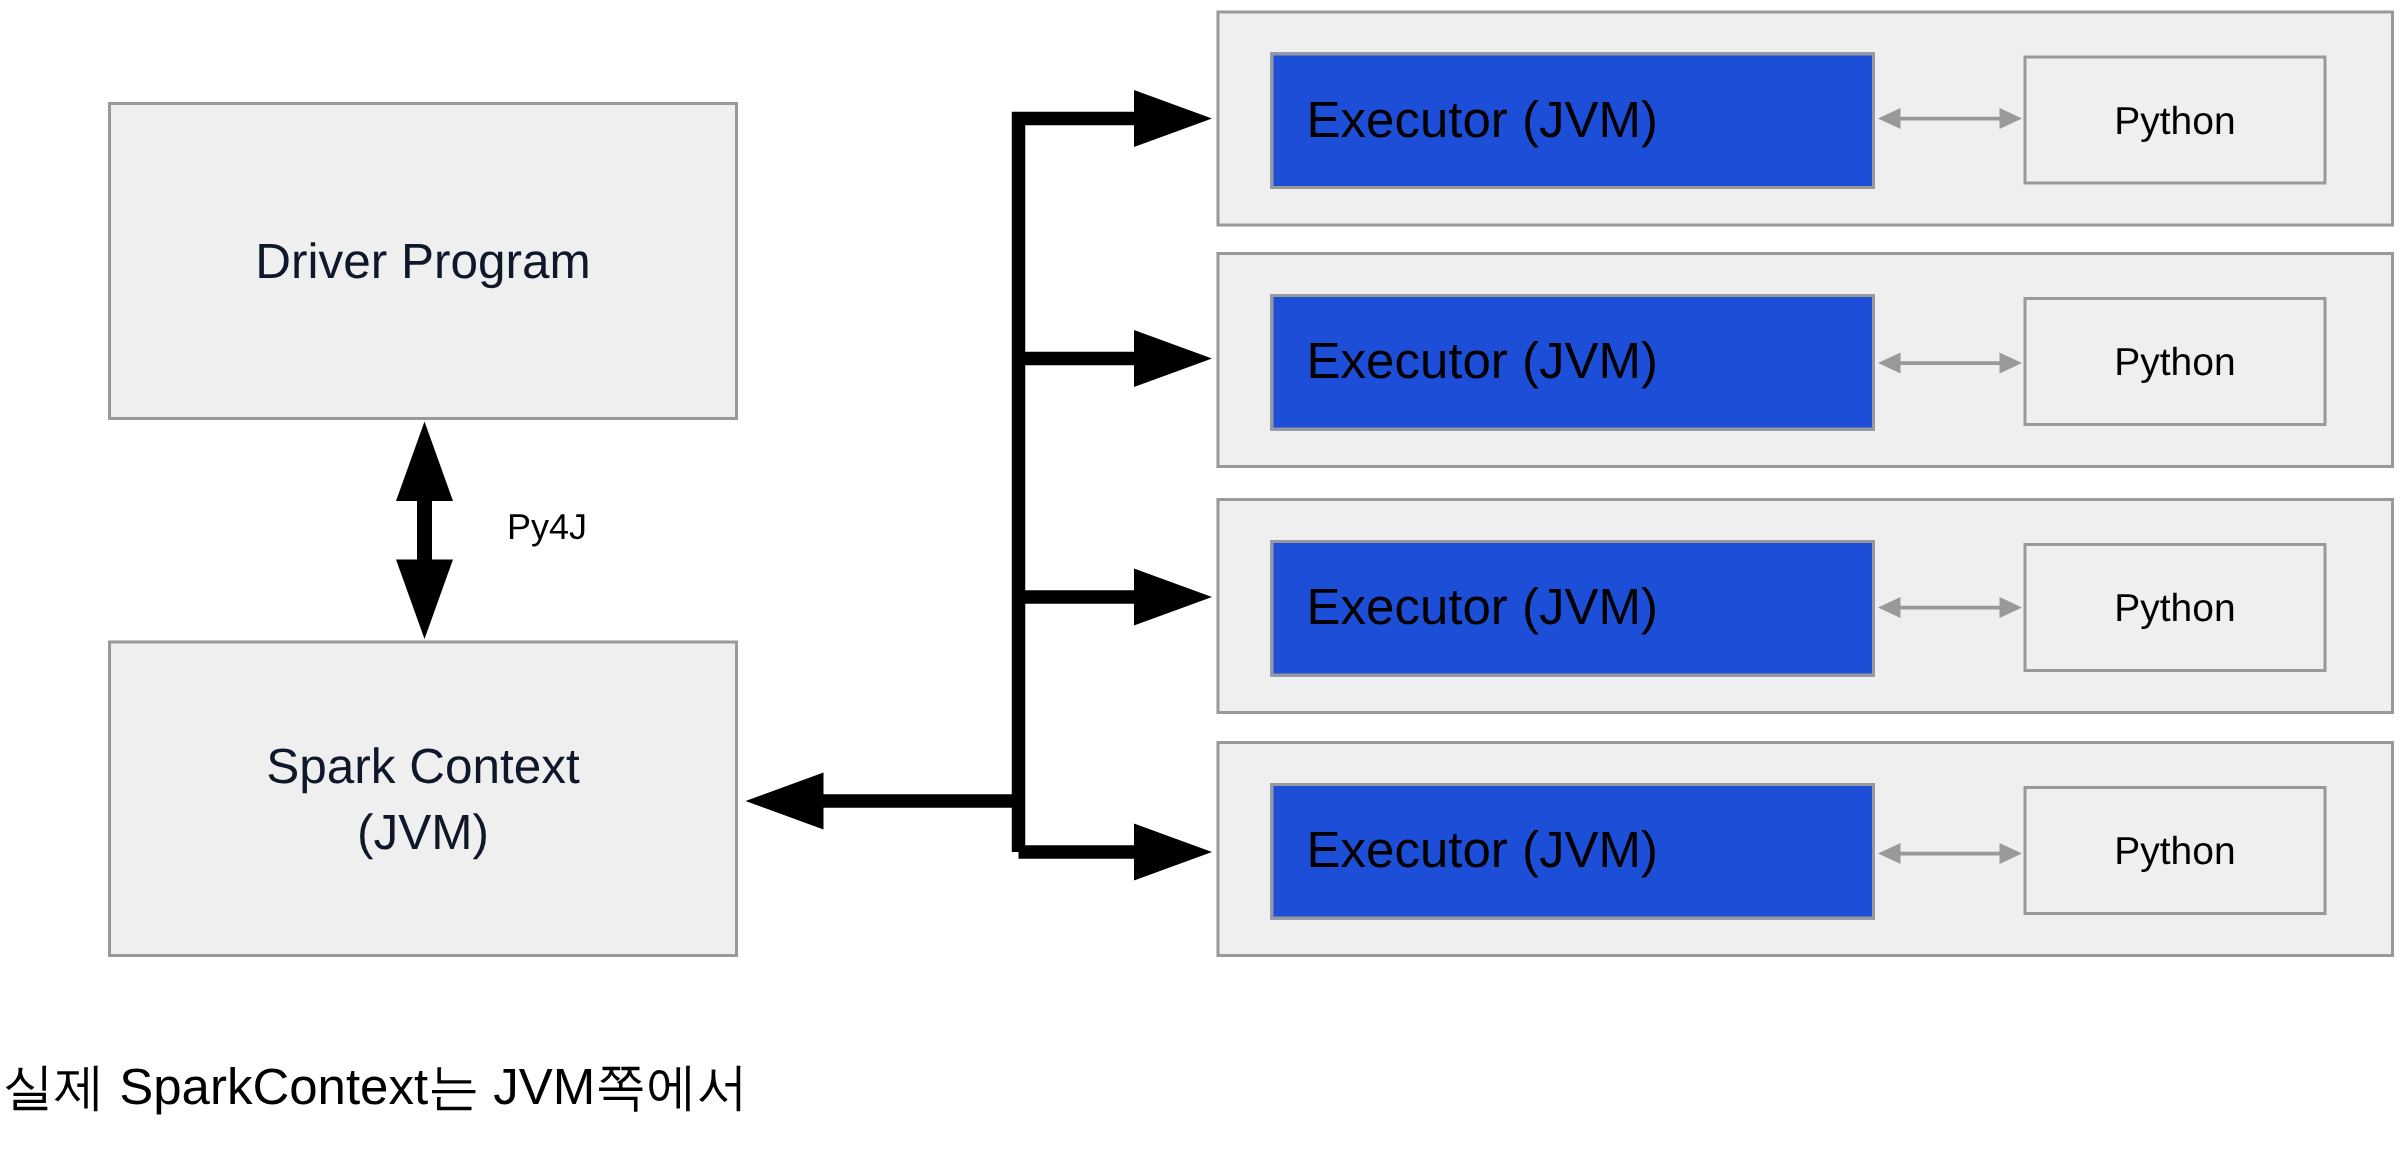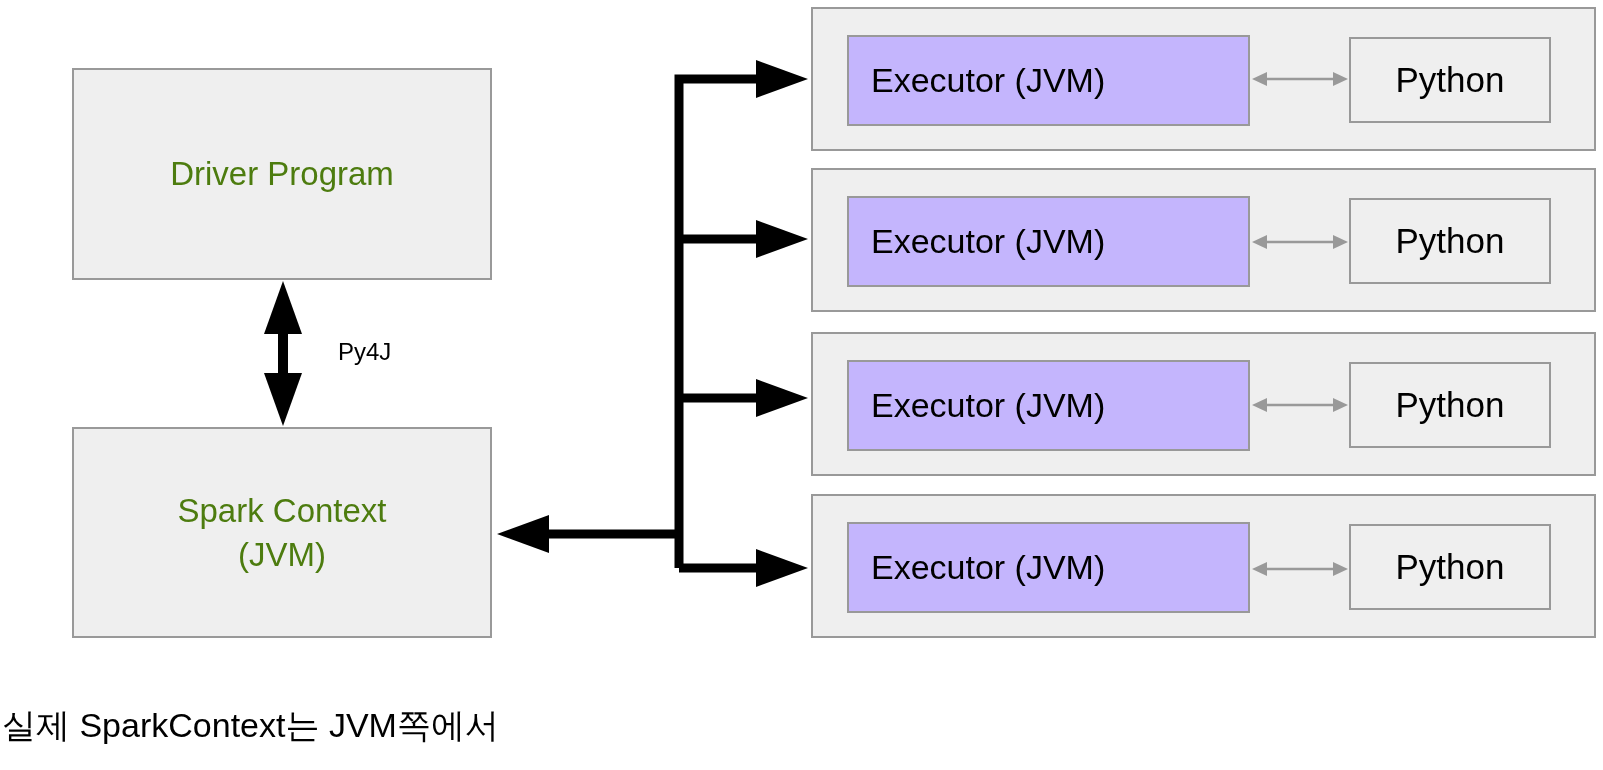--- a/index.html
+++ b/index.html
@@ -22,21 +22,21 @@
     border: 2px solid #999999;
     box-sizing: border-box;
     display: flex;
     align-items: center;
     justify-content: center;
     text-align: center;
   }
   .big-label {
     font-size: 33px;
     line-height: 1.32;
-    color: #4d7c0f;
+    color: #0f172a;
   }
   #driver-box  { left: 72px;  top: 68px;  width: 420px; height: 212px; }
   #spark-box   { left: 72px;  top: 427px; width: 420px; height: 211px; }
   #py4j-label {
     position: absolute;
     left: 338px;
     top: 338px;
     font-size: 24px;
     color: #000000;
   }
@@ -48,42 +48,42 @@
     background: #efefef;
     border: 2px solid #999999;
     box-sizing: border-box;
   }
   .exec-row .executor-box {
     position: absolute;
     left: 34px;           
     top: 26px;
     width: 403px;
     height: 91px;
-    background: #c4b5fd;
+    background: #1d4ed8;
     border: 2px solid #999999;
     box-sizing: border-box;
     display: flex;
     align-items: center;
     justify-content: flex-start;
     padding-left: 22px;
     font-size: 34px;
   }
   .exec-row .python-box {
     position: absolute;
     left: 536px;          
     top: 28px;
     width: 202px;
     height: 86px;
     background: #efefef;
     border: 2px solid #999999;
     box-sizing: border-box;
     display: flex;
     align-items: center;
     justify-content: center;
-    font-size: 35px;
+    font-size: 26px;
   }
   #row-1 { top: 7px; }
   #row-2 { top: 168px; }
   #row-3 { top: 332px; }
   #row-4 { top: 494px; }
   #caption {
     position: absolute;
     left: 2px;
     top: 658px;
     font-size: 34px;

